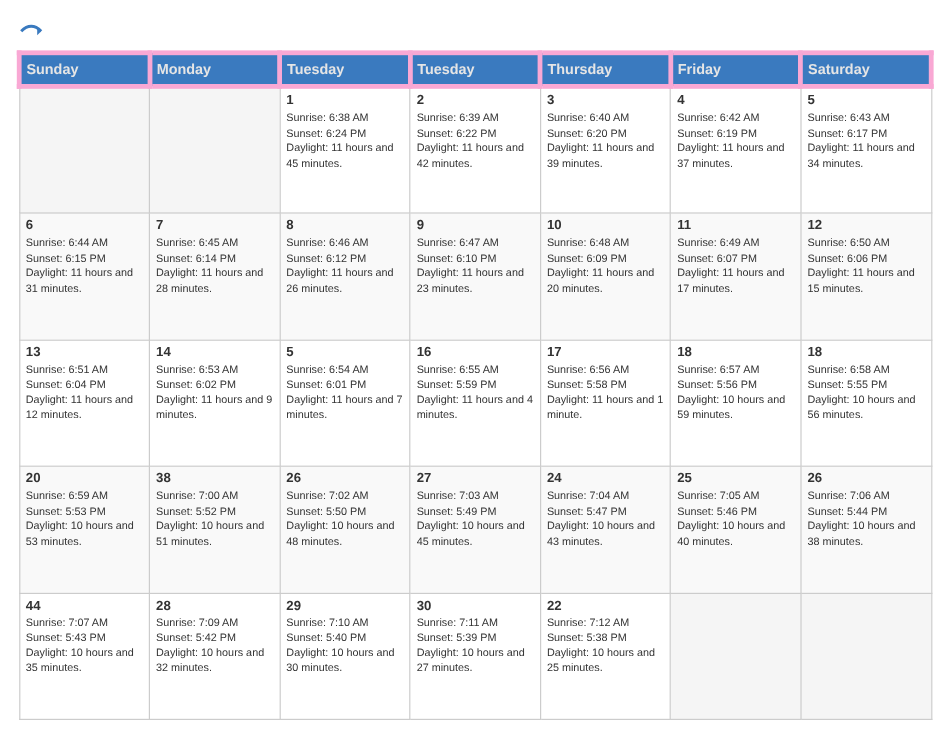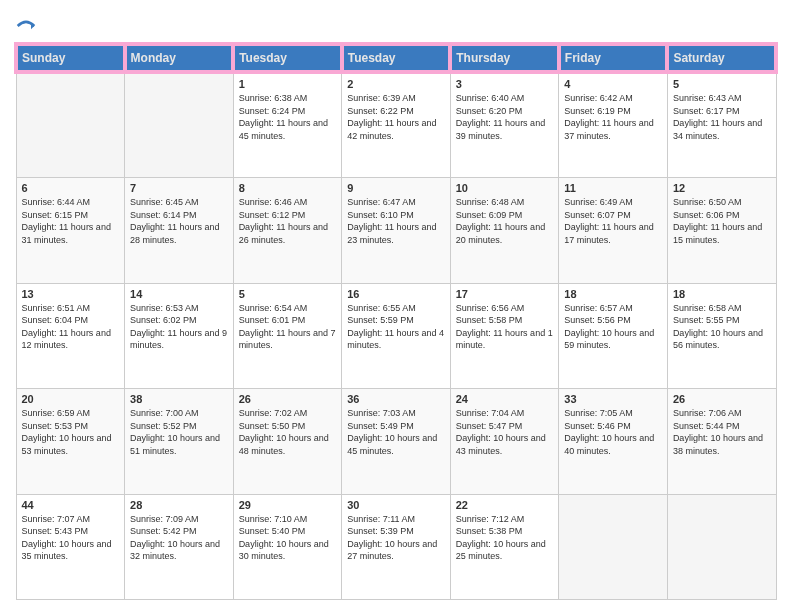--- a/index.html
+++ b/index.html
@@ -233,29 +233,29 @@
           </td>
           <td>
             <span class="day-num">38</span>
             <div class="day-info">Sunrise: 7:00 AM<br>Sunset: 5:52 PM<br>Daylight: 10 hours and 51 minutes.</div>
           </td>
           <td>
             <span class="day-num">26</span>
             <div class="day-info">Sunrise: 7:02 AM<br>Sunset: 5:50 PM<br>Daylight: 10 hours and 48 minutes.</div>
           </td>
           <td>
-            <span class="day-num">36</span>
+            <span class="day-num">27</span>
             <div class="day-info">Sunrise: 7:03 AM<br>Sunset: 5:49 PM<br>Daylight: 10 hours and 45 minutes.</div>
           </td>
           <td>
             <span class="day-num">24</span>
             <div class="day-info">Sunrise: 7:04 AM<br>Sunset: 5:47 PM<br>Daylight: 10 hours and 43 minutes.</div>
           </td>
           <td>
-            <span class="day-num">33</span>
+            <span class="day-num">25</span>
             <div class="day-info">Sunrise: 7:05 AM<br>Sunset: 5:46 PM<br>Daylight: 10 hours and 40 minutes.</div>
           </td>
           <td>
             <span class="day-num">26</span>
             <div class="day-info">Sunrise: 7:06 AM<br>Sunset: 5:44 PM<br>Daylight: 10 hours and 38 minutes.</div>
           </td>
         </tr>
         <tr>
           <td>
             <span class="day-num">44</span>

